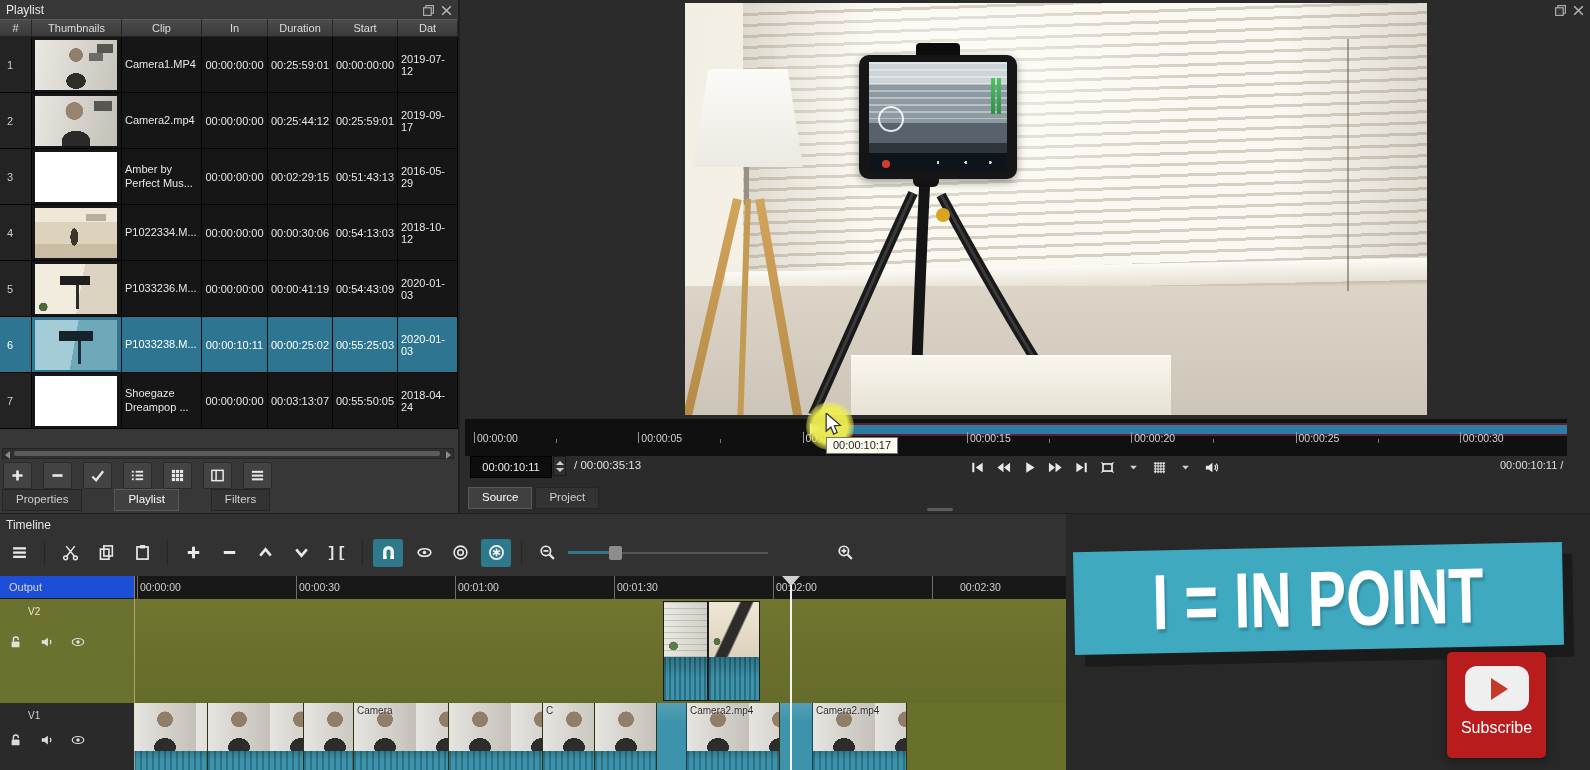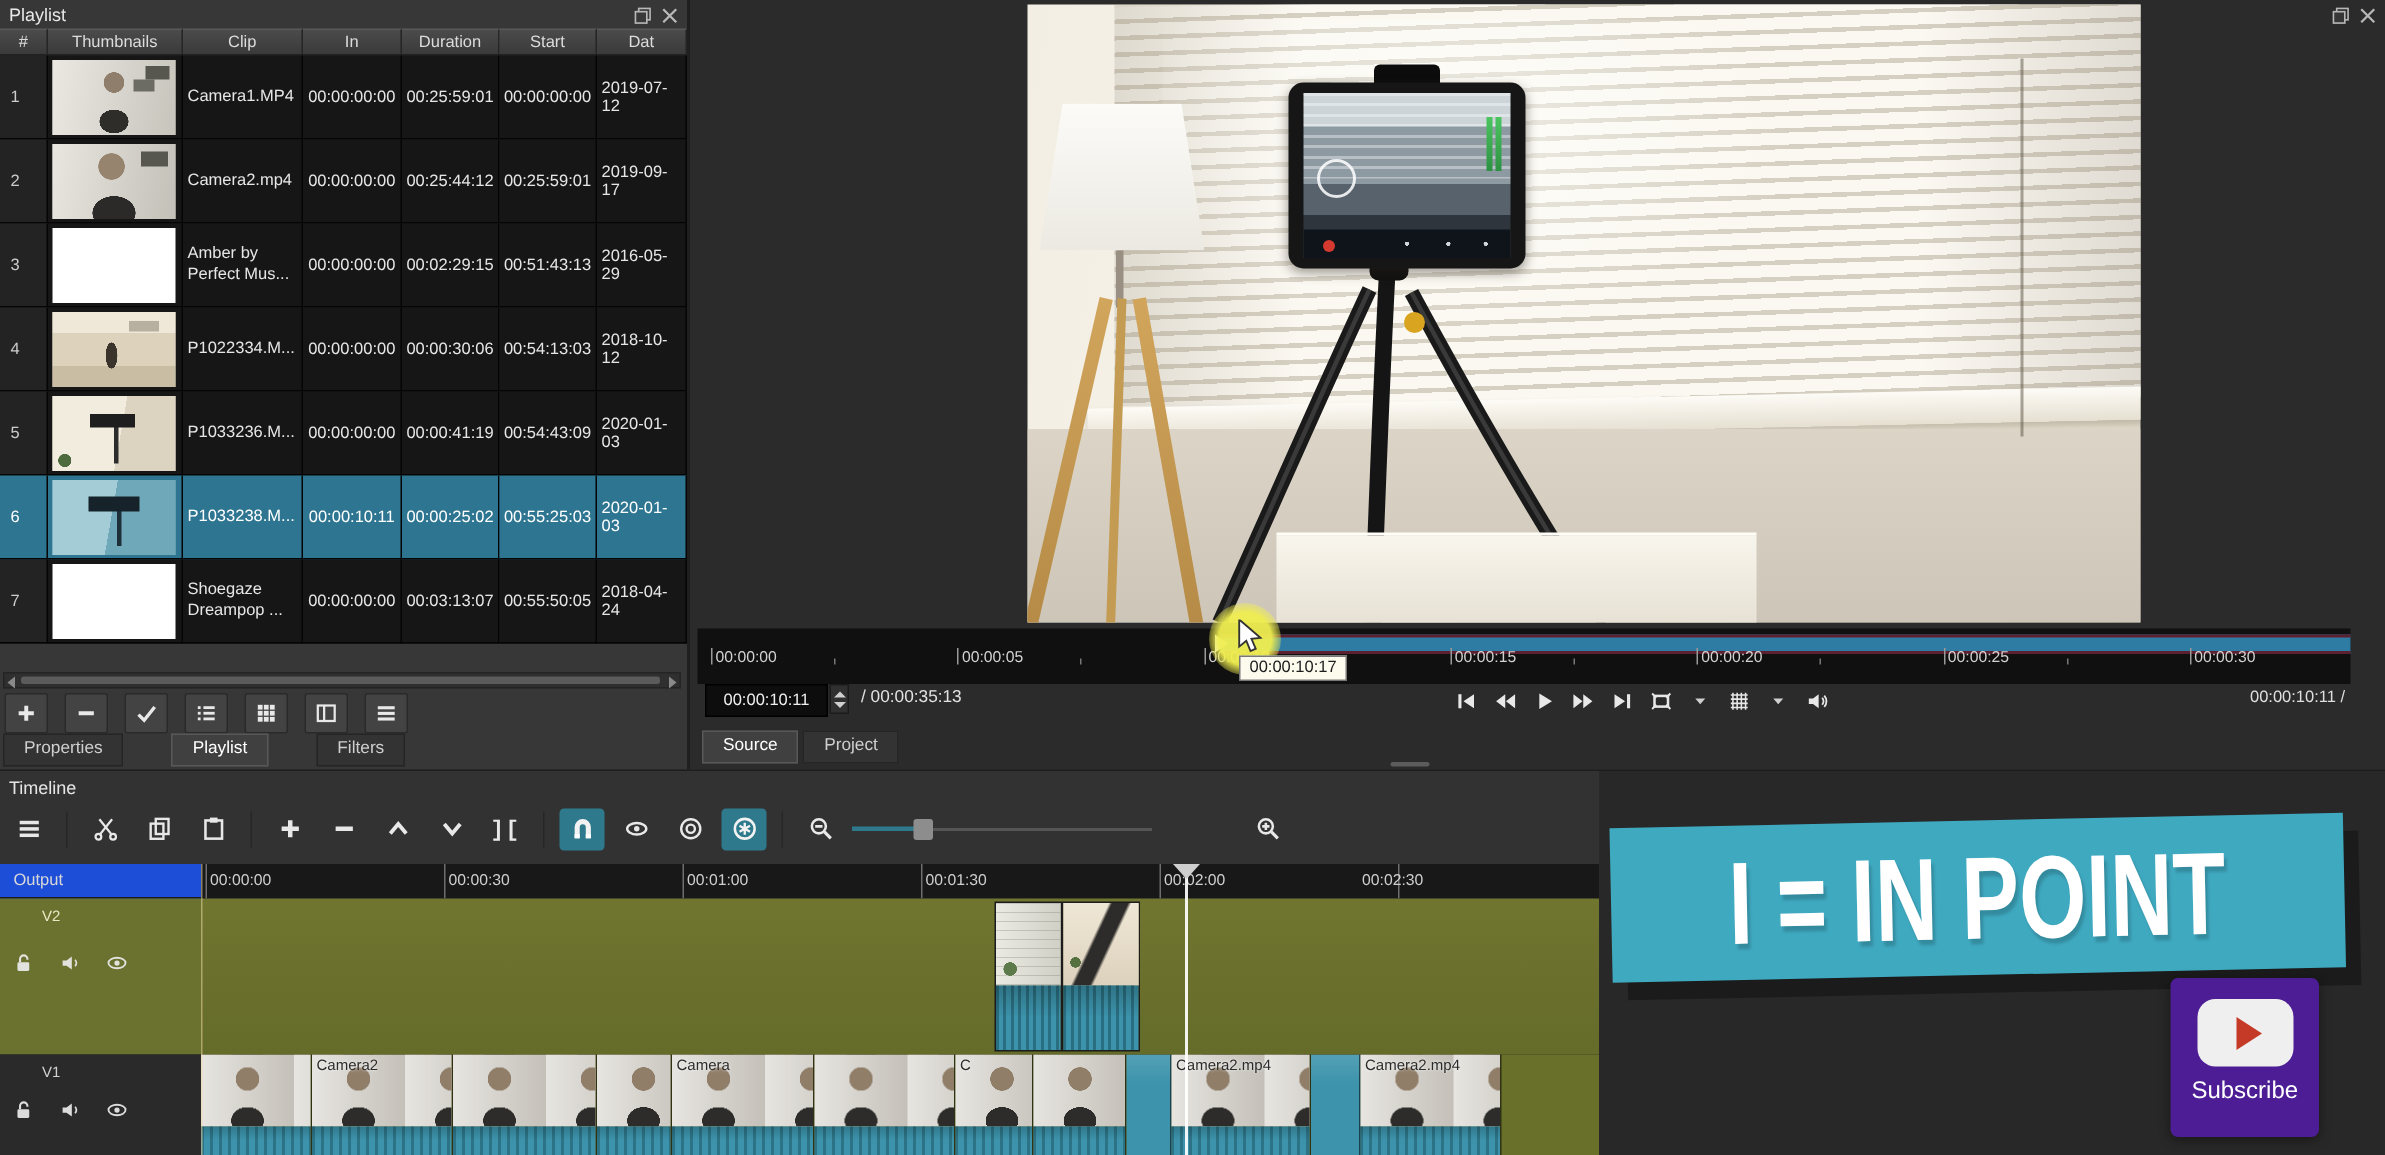--- a/index.html
+++ b/index.html
@@ -202,21 +202,21 @@
   .ph-tri{position:absolute;left:782px;top:0;width:0;height:0;border-left:9px solid transparent;
      border-right:9px solid transparent;border-top:10px solid #cfcfcf;z-index:6;}
   .tl-darkcover{position:absolute;left:1066px;top:0;width:524px;height:257px;background:#282828;}
 
   
   .banner{position:absolute;left:1074px;top:547px;width:489px;height:103px;background:#3fa9c0;
      transform:rotate(-1.2deg);box-shadow:10px 12px 0 rgba(0,0,0,.30);display:flex;align-items:center;
      justify-content:center;z-index:50;}
   .banner span{font-size:64px;font-weight:bold;color:#ffffff;transform:scale(.9,1.22);
      white-space:nowrap;text-shadow:2px 3px 2px rgba(0,0,0,.18);}
-  .subscribe{position:absolute;left:1447px;top:652px;width:99px;height:106px;background:#4c1d95;
+  .subscribe{position:absolute;left:1447px;top:652px;width:99px;height:106px;background:#b91c1c;
      border-radius:5px;z-index:60;display:flex;flex-direction:column;align-items:center;box-shadow:0 2px 8px rgba(0,0,0,.4);}
   .playbadge{margin-top:14px;width:64px;height:45px;background:#efefef;border-radius:12px;
      display:flex;align-items:center;justify-content:center;}
   .playtri{width:0;height:0;border-left:17px solid #c53a27;border-top:11px solid transparent;
      border-bottom:11px solid transparent;margin-left:5px;}
   .sublabel{margin-top:8px;font-size:16px;color:#ffffff;}
   .cursor-glow{position:absolute;left:806px;top:402px;width:48px;height:48px;border-radius:50%;z-index:70;
      background:radial-gradient(circle,rgba(240,238,80,.95) 0 52%,rgba(240,238,80,.3) 72%,transparent 76%);}
   .cursor-arrow{position:absolute;left:824px;top:413px;z-index:75;}
   .scrub-tooltip{position:absolute;left:826px;top:437px;z-index:72;background:#fdfbee;border:1px solid #777;
@@ -728,21 +728,21 @@
           <div class="tl-rlabel" style="left: 6px;">00:00:00</div>
           <div class="tl-rtick" style="left: 162px;"></div>
           <div class="tl-rlabel" style="left: 165px;">00:00:30</div>
           <div class="tl-rtick" style="left: 321px;"></div>
           <div class="tl-rlabel" style="left: 324px;">00:01:00</div>
           <div class="tl-rtick" style="left: 480px;"></div>
           <div class="tl-rlabel" style="left: 483px;">00:01:30</div>
           <div class="tl-rtick" style="left: 639px;"></div>
           <div class="tl-rlabel" style="left: 642px;">00:02:00</div>
           <div class="tl-rtick" style="left: 798px;"></div>
-          <div class="tl-rlabel" style="left: 774px;">00:02:30</div>
+          <div class="tl-rlabel" style="left: 826px;">00:02:30</div>
         </div>
 
       <div class="v2-head">
         <div class="thname">V2</div>
         <div class="thicons">
             <span>
               <svg viewBox="0 0 16 16">
                 <rect x="3" y="7.5" width="9" height="6.5" rx="1" fill="#ececec"></rect>
                 <path d="M5 7.5V5a2.8 2.8 0 0 1 5.6 0v.6" fill="none" stroke="#ececec" stroke-width="1.6"></path>
               </svg>
@@ -792,25 +792,20 @@
                 <ellipse cx="8" cy="8" rx="6.5" ry="4" fill="none" stroke="#ececec" stroke-width="1.4"></ellipse>
                 <circle cx="8" cy="8" r="2" fill="#ececec"></circle>
               </svg>
             </span>
           </div>
       </div>
       <div class="v1-body" id="v1-body">
           <div class="v1seg" style="width: 74px;">
             <div class="tile"></div>
             <div class="audio"></div>
-          </div>
-          <div class="v1seg" style="width: 94px;">
-            <div class="tile"></div>
-            <div class="audio"></div>
-            <div class="seglabel">Camera2</div>
           </div>
           <div class="v1seg" style="width: 96px;">
             <div class="tile"></div>
             <div class="audio"></div>
           </div>
           <div class="v1seg" style="width: 50px;">
             <div class="tile"></div>
             <div class="audio"></div>
           </div>
           <div class="v1seg" style="width: 95px;">

